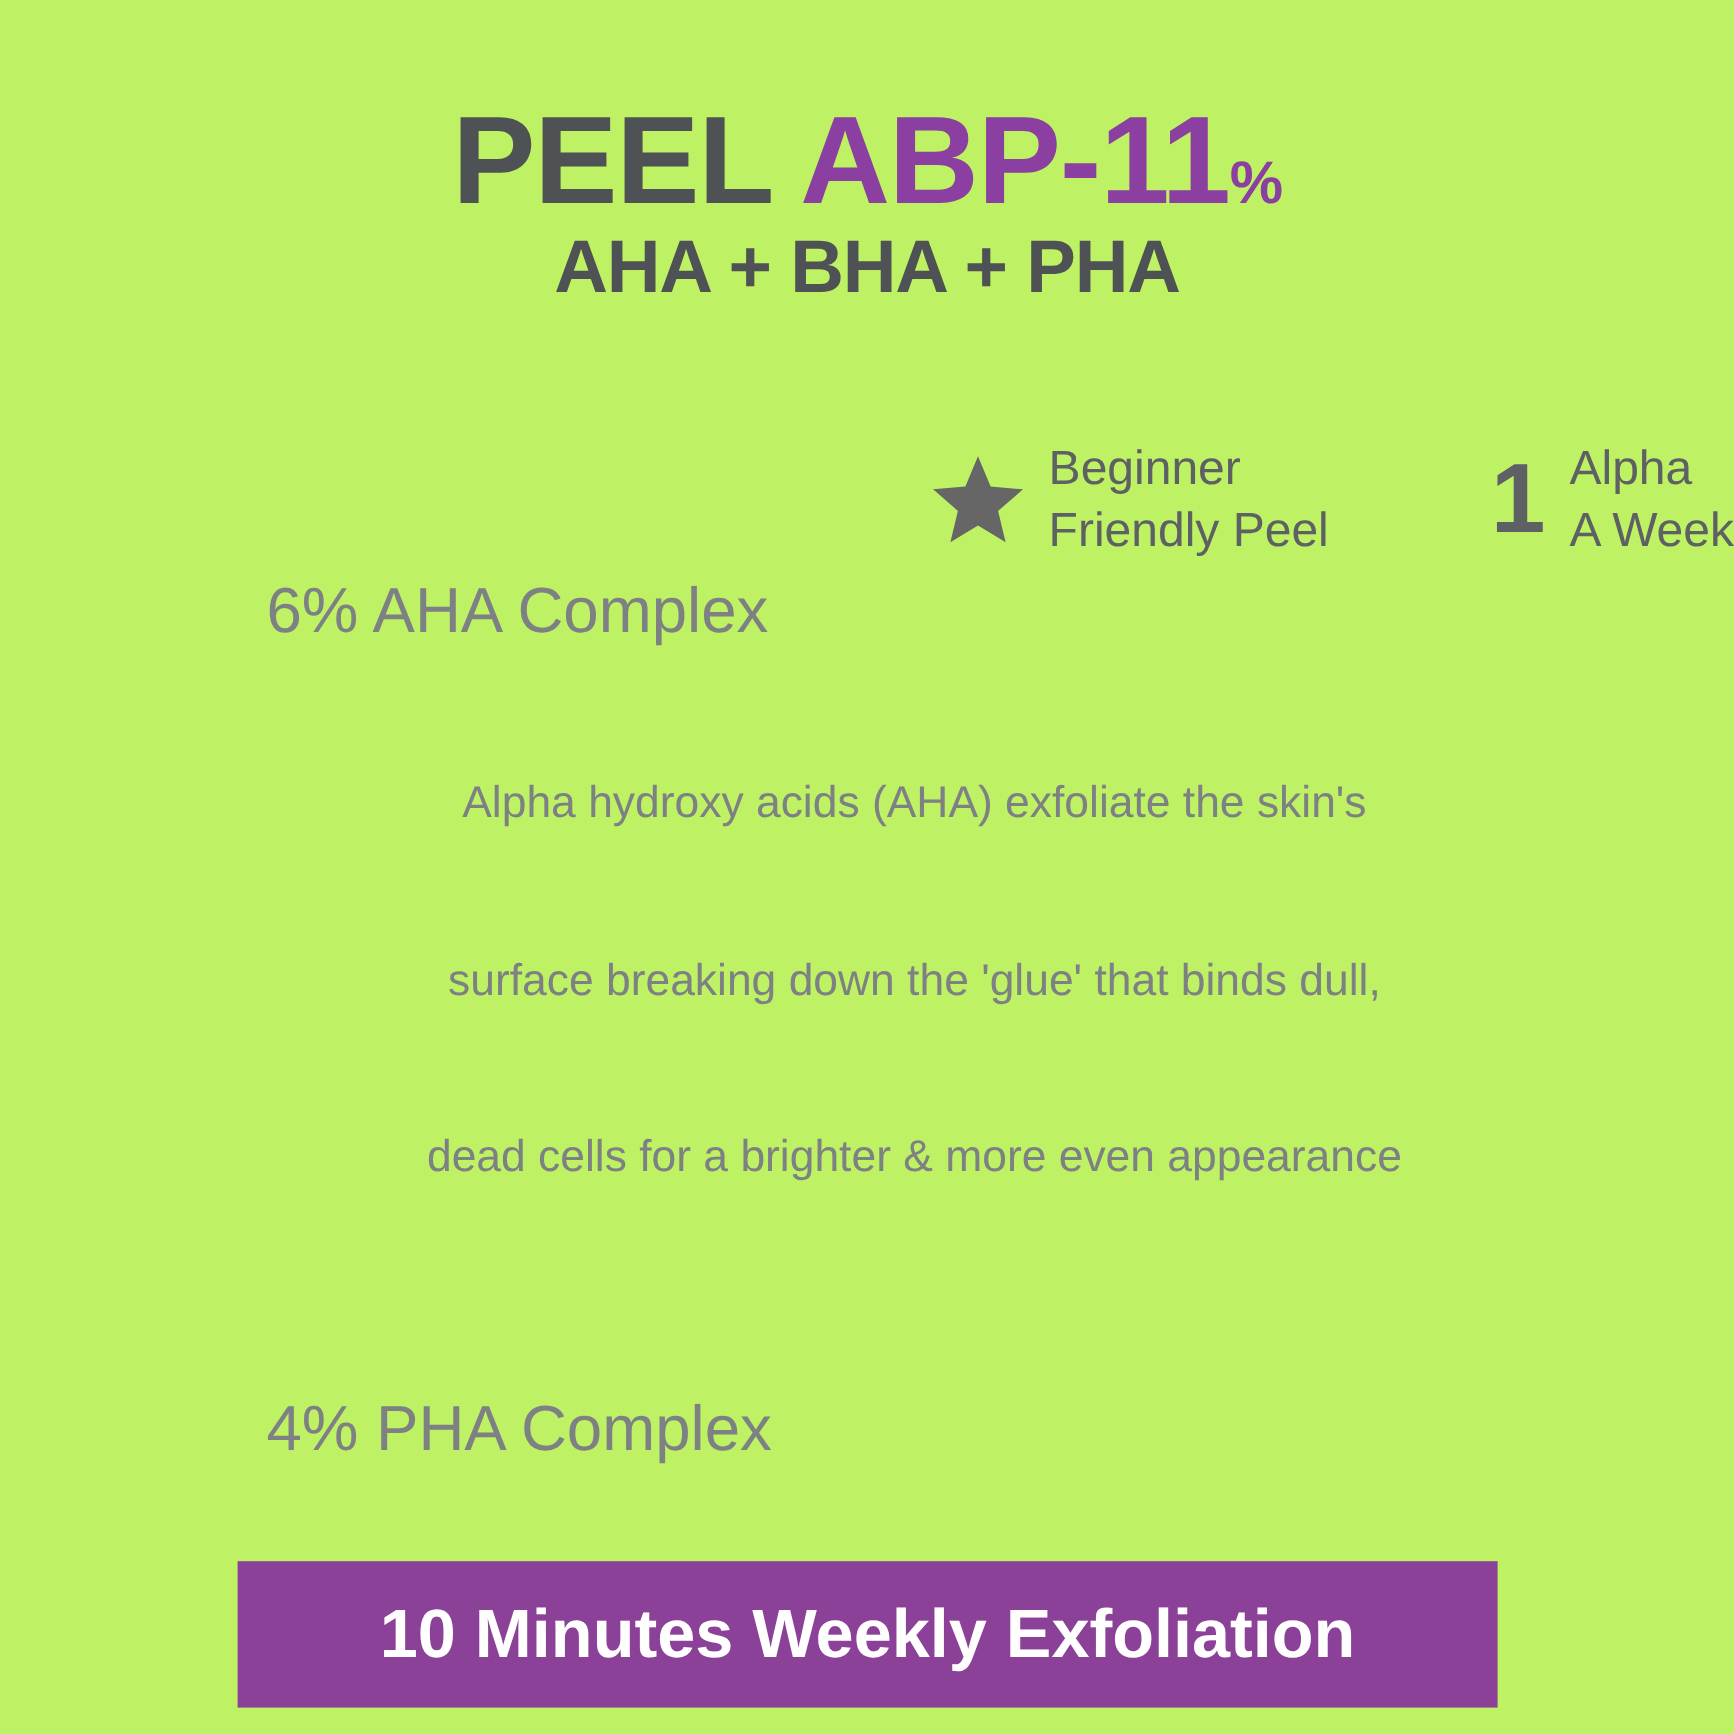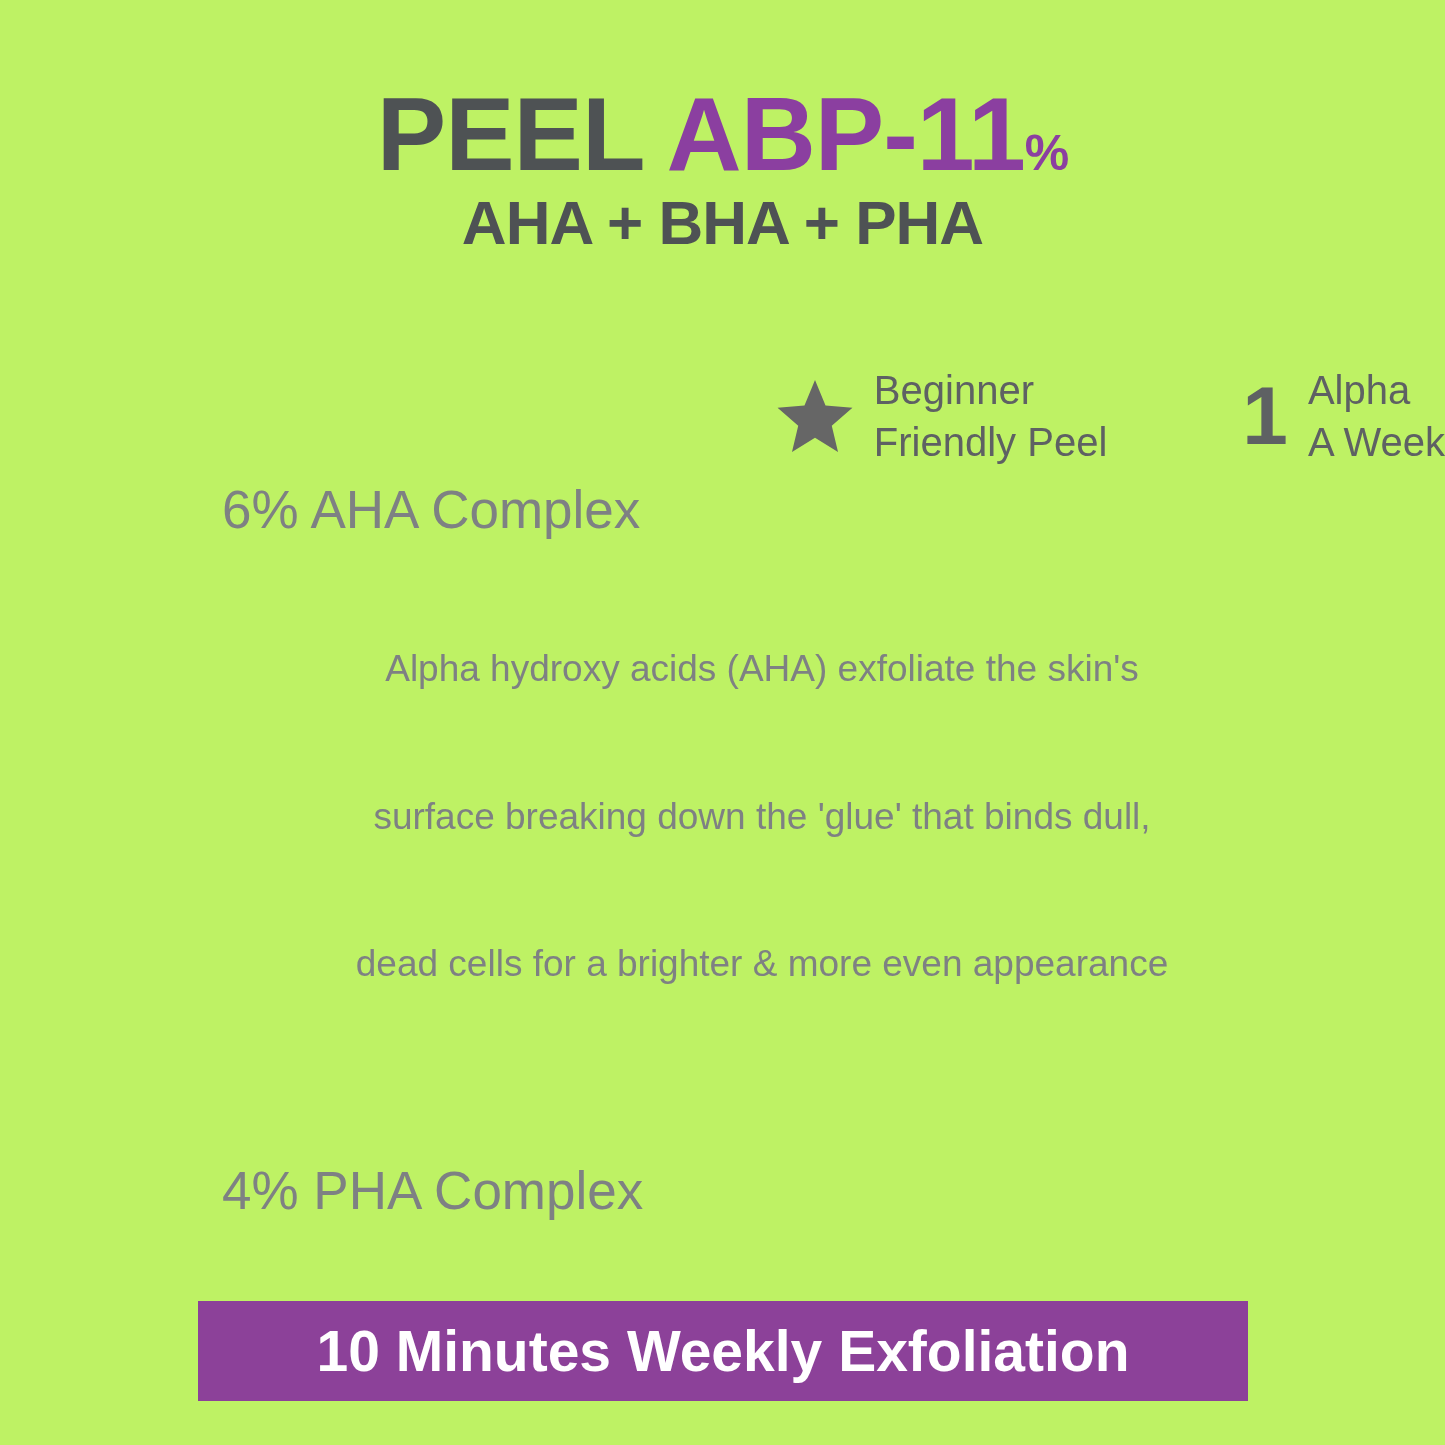--- a/index.html
+++ b/index.html
@@ -116,21 +116,21 @@
     white-space: pre;
     text-align: center;
   }
 
   
   .banner {
     position: absolute;
     left: 198px;
     top: 1301px;
     width: 1050px;
-    height: 100px;
+    height: 122px;
     background: #8C4199;
     display: flex;
     align-items: center;
     justify-content: center;
   }
   .banner-text {
     color: #ffffff;
     font-size: 57px;
     font-weight: bold;
     line-height: 1;

